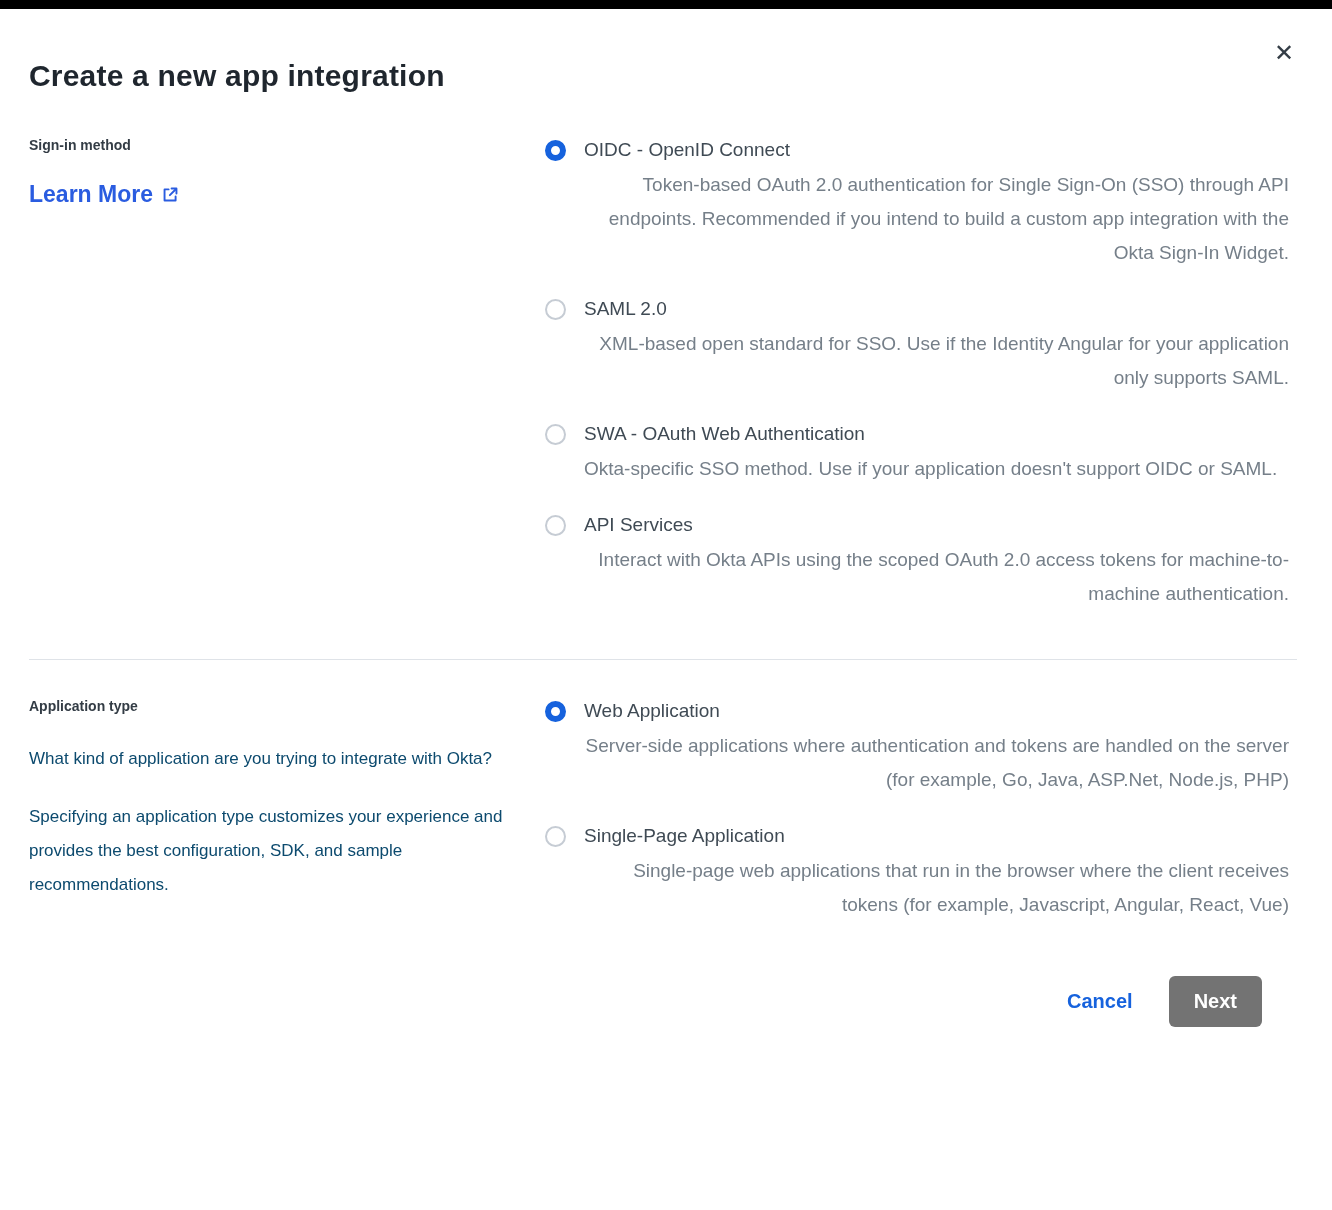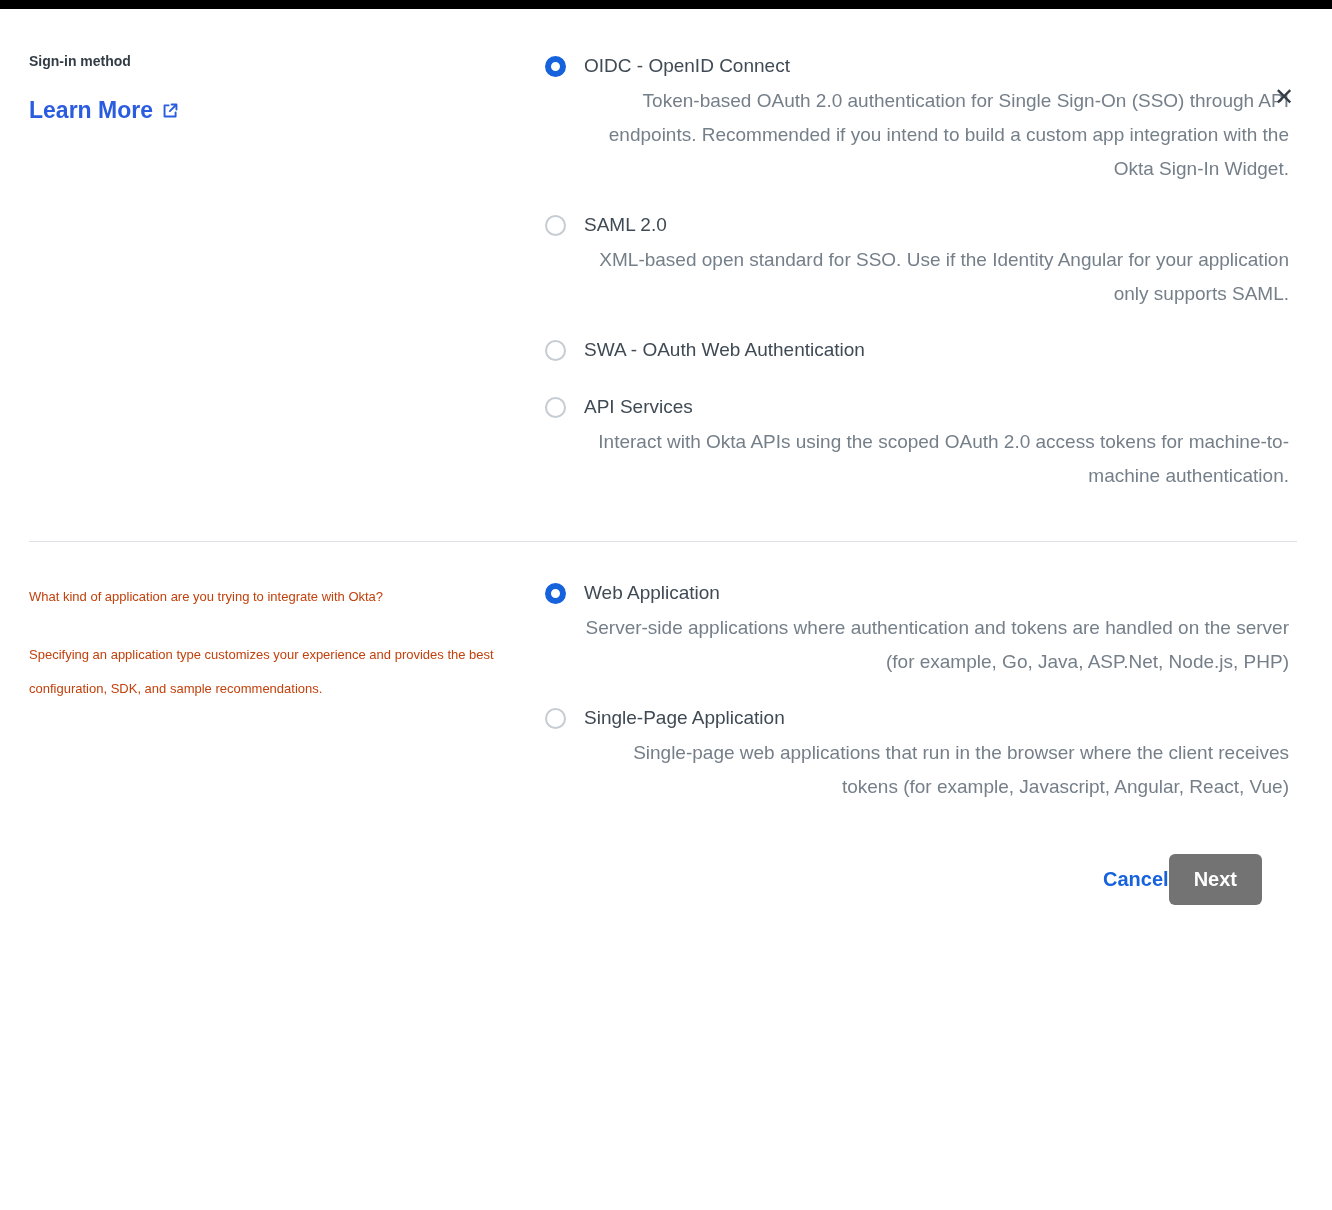--- a/index.html
+++ b/index.html
@@ -34,21 +34,21 @@
     margin-bottom: 28px;
   }
 
   .learn-more {
     display: inline-flex; align-items: center; gap: 9px;
     font-size: 23px; font-weight: 700; color: #2a5ce0;
     text-decoration: none; cursor: pointer;
   }
 
   .left-col p {
-    font-size: 13px; line-height: 34px; color: #c2410c;
+    font-size: 17px; line-height: 34px; color: #0c4a6e;
     max-width: 490px; margin-bottom: 24px;
   }
   .left-col p.para-gap { margin-top: 22px; }
 
   .option { display: flex; margin-bottom: 26px; cursor: pointer; }
   .option:last-child { margin-bottom: 0; }
 
   .radio {
     flex: none;
     width: 21px; height: 21px; border-radius: 50%;
@@ -68,21 +68,21 @@
   }
 
   .divider {
     border: none; border-top: 1px solid #dfe3e8;
     margin: 48px 0 0 0;
   }
   .section.after-divider { margin-top: 38px; }
 
   .footer {
     display: flex; justify-content: flex-end; align-items: center;
-    margin-top: 50px; padding-right: 35px;
+    gap: 36px; margin-top: 50px; padding-right: 35px;
   }
   .cancel-link {
     font-size: 20px; font-weight: 700; color: #1662dd;
     text-decoration: none; cursor: pointer;
   }
   .next-btn {
     background: #737373; color: #ffffff; border: none;
     font-family: "Liberation Sans", sans-serif;
     font-size: 20px; font-weight: 700;
     padding: 14px 25px; border-radius: 6px; cursor: pointer;
@@ -90,20 +90,21 @@
 </style>
 </head>
 <body>
 
 <div class="topbar"></div>
 
 <div class="dialog">
 
   <button class="close-btn">✕</button>
 
+  <h1 class="dialog-title">Create a new app integration</h1>
 
   <div class="section">
     <div class="left-col">
       <div class="col-label">Sign-in method</div>
       <a class="learn-more">
         <span>Learn More</span>
         <span style="display:inline-flex;">
           <svg width="17" height="17" viewBox="0 0 16 16" fill="none" stroke="#2a5ce0" stroke-width="1.8" stroke-linecap="round" stroke-linejoin="round">
             <path d="M6.2 3.2 H2.4 V13.6 H12.8 V9.8"></path>
             <path d="M9 2.4 H13.6 V7"></path>
@@ -127,37 +128,39 @@
         <div class="option-text">
           <div class="option-title">SAML 2.0</div>
           <div class="option-desc">XML-based open standard for SSO. Use if the Identity Angular for your application only supports SAML.</div>
         </div>
       </div>
 
       <div class="option">
         <span class="radio"></span>
         <div class="option-text">
           <div class="option-title">SWA - OAuth Web Authentication</div>
+          <div class="option-desc">Okta-specific SSO method. Use if your application doesn't support OIDC or SAML.</div>
         </div>
       </div>
 
       <div class="option">
         <span class="radio"></span>
         <div class="option-text">
           <div class="option-title">API Services</div>
           <div class="option-desc">Interact with Okta APIs using the scoped OAuth 2.0 access tokens for machine-to-machine authentication.</div>
         </div>
       </div>
     </div>
   </div>
 
   <hr class="divider">
 
   <div class="section after-divider">
     <div class="left-col">
+      <div class="col-label">Application type</div>
       <p>What kind of application are you trying to integrate with Okta?</p>
       <p class="para-gap">Specifying an application type customizes your experience and provides the best configuration, SDK, and sample recommendations.</p>
     </div>
 
     <div class="right-col">
       <div class="option">
         <span class="radio selected"></span>
         <div class="option-text">
           <div class="option-title">Web Application</div>
           <div class="option-desc">Server-side applications where authentication and tokens are handled on the server (for example, Go, Java, ASP.Net, Node.js, PHP)</div>

